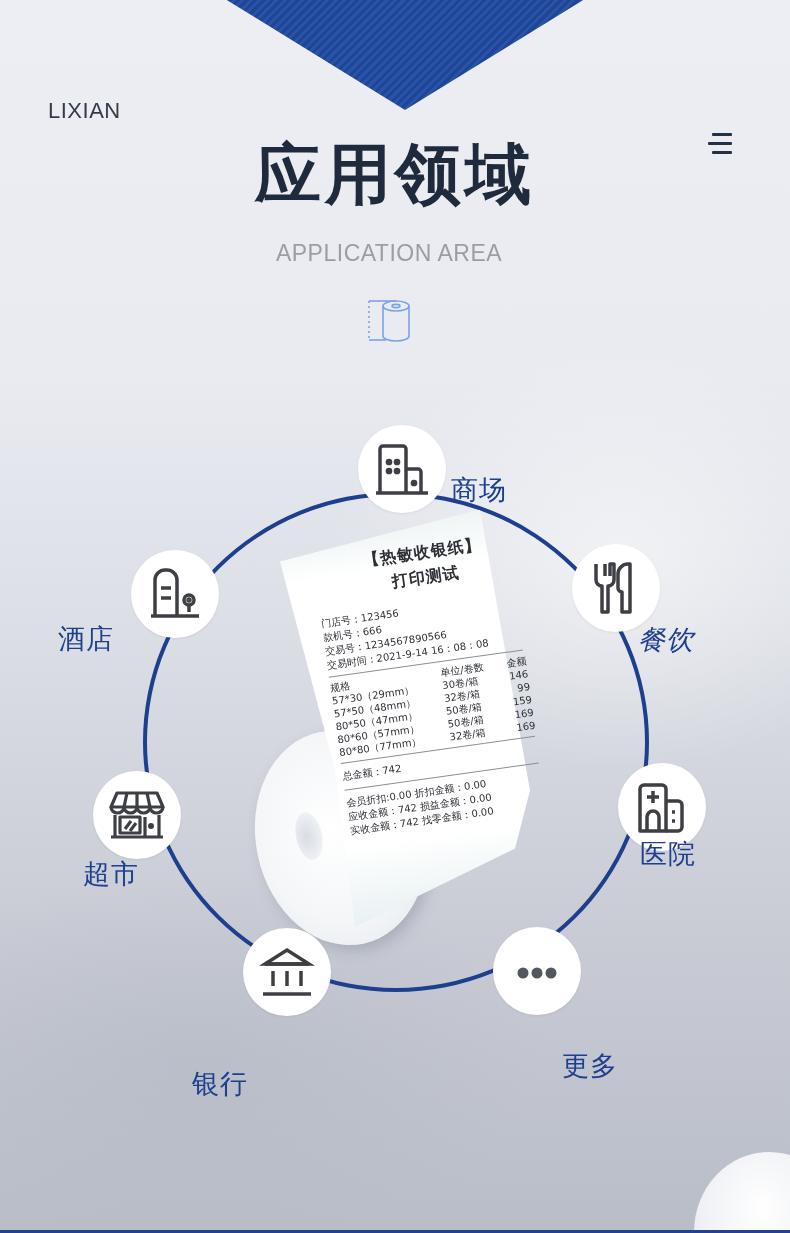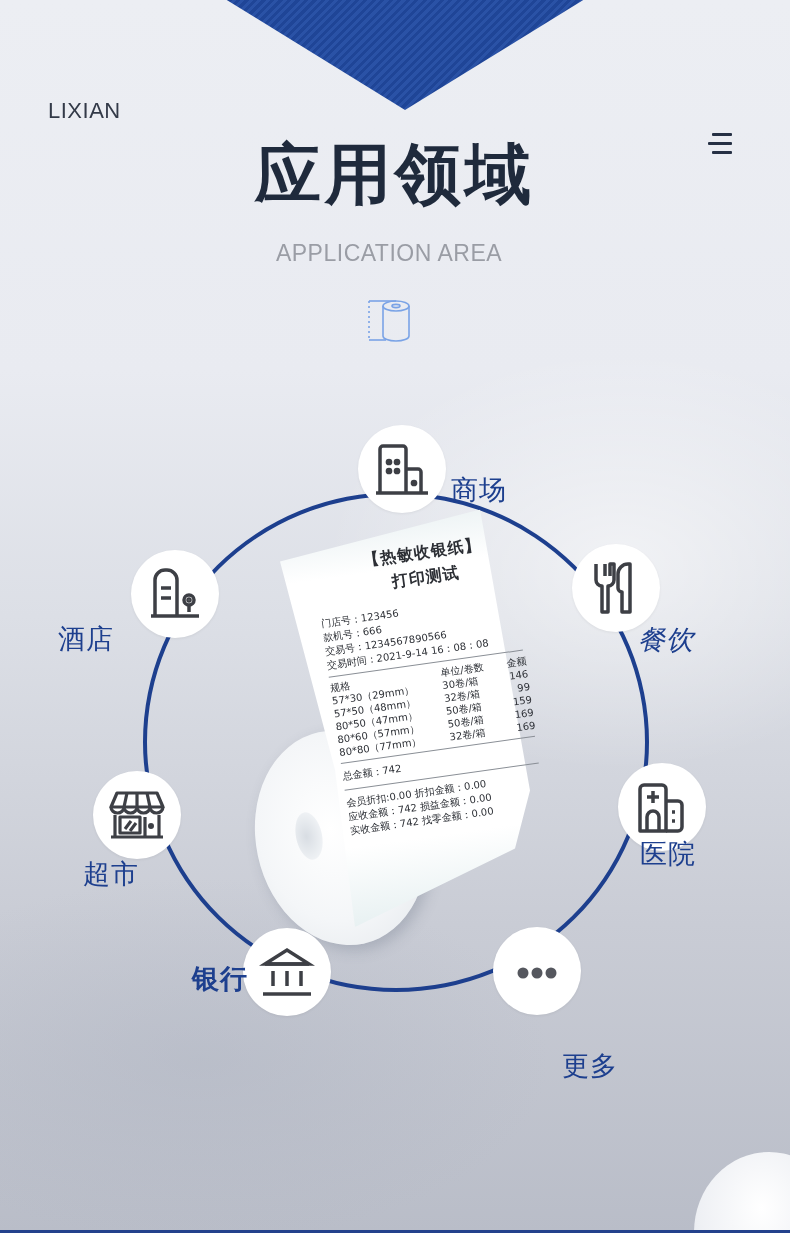--- a/index.html
+++ b/index.html
@@ -220,21 +220,21 @@
 <div class="node" style="left:243px; top:928px;">
   <svg viewBox="0 0 60 60" fill="none" stroke="#3d3f45" stroke-width="3.5" stroke-linejoin="miter">
     <path d="M8 22 L30 8 L52 22 Z"></path>
     <line x1="8" y1="22" x2="52" y2="22"></line>
     <line x1="16" y1="29" x2="16" y2="44"></line>
     <line x1="30" y1="29" x2="30" y2="44"></line>
     <line x1="44" y1="29" x2="44" y2="44"></line>
     <line x1="6" y1="52" x2="54" y2="52"></line>
   </svg>
 </div>
-<div class="label" style="left:192px; top:961px;font-weight:bold;">银行</div>
+<div class="label" style="left:192px; top:1066px;">银行</div>
 
 <div class="node" style="left:93px; top:771px;">
   <svg viewBox="0 0 60 60" fill="none" stroke="#3d3f45" stroke-width="3.2" stroke-linejoin="round">
     <path d="M10 8 H50 L56 22 H4 Z"></path>
     <line x1="20" y1="8" x2="17" y2="22"></line>
     <line x1="30" y1="8" x2="30" y2="22"></line>
     <line x1="40" y1="8" x2="43" y2="22"></line>
     <path d="M4 22 a6.5 6 0 0 0 13 0 a6.5 6 0 0 0 13 0 a6.5 6 0 0 0 13 0 a6.5 6 0 0 0 13 0"></path>
     <line x1="8" y1="30" x2="8" y2="52"></line>
     <line x1="52" y1="30" x2="52" y2="52"></line>

